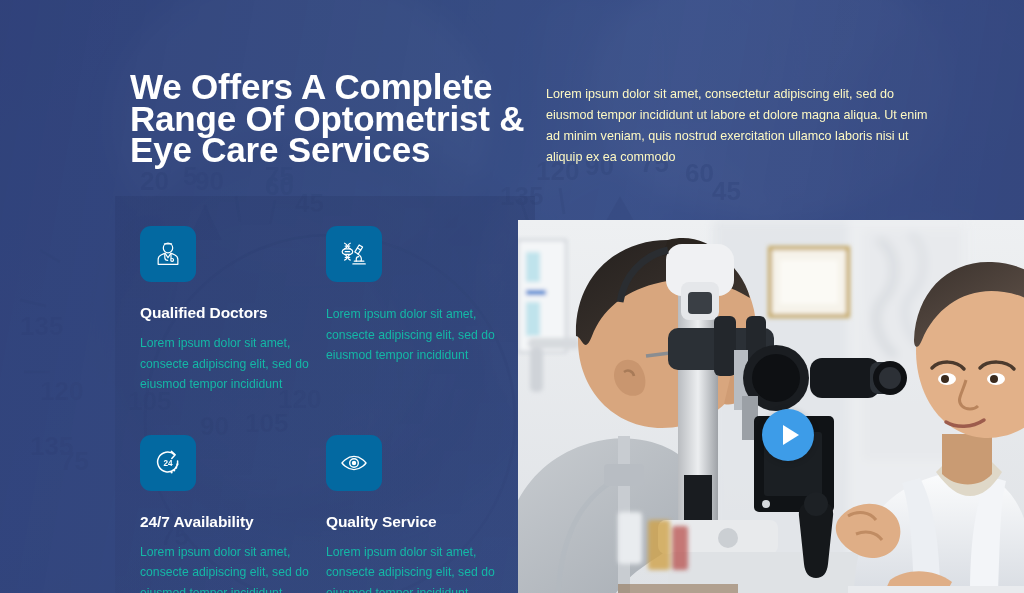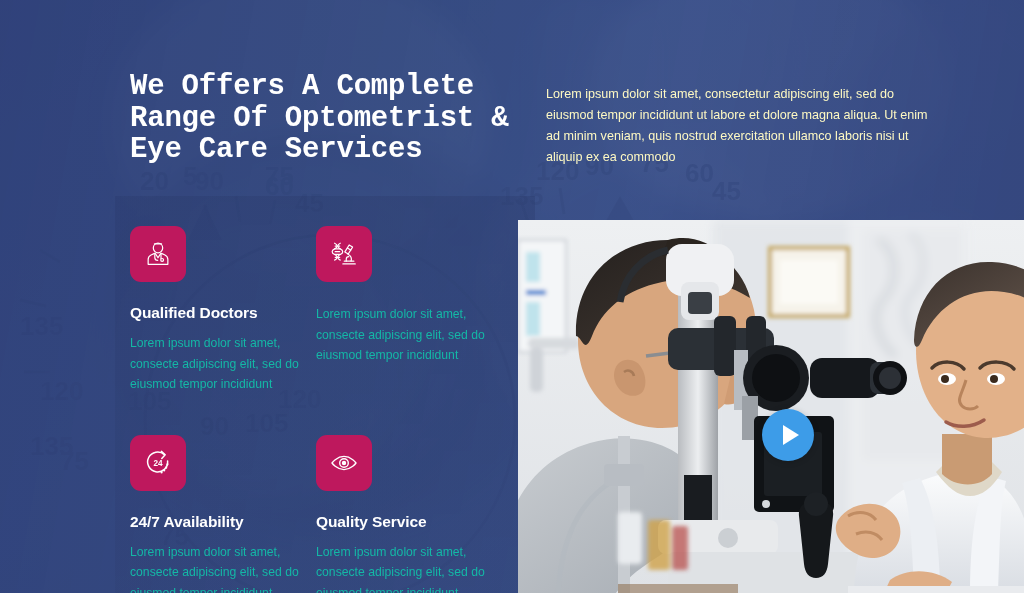--- a/index.html
+++ b/index.html
@@ -37,25 +37,24 @@
     left:115px; top:196px; width:420px; height:397px;
     background:linear-gradient(180deg, rgba(40,55,103,0.30) 0%, rgba(40,55,103,0.16) 100%);
     pointer-events:none;
   }
 
   
   .headline {
     position:absolute;
     left:130px; top:71px; width:400px;
     color:#ffffff;
-    font-size:29px;
+    font-size:35px;
     font-weight:bold;
     line-height:31.5px;
     letter-spacing:-0.2px;
-    font-family:Liberation Mono, monospace;
   }
 
   .intro {
     position:absolute;
     left:546px; top:84px; width:390px;
     color:#fef9c3;
     font-size:12.6px;
     line-height:21px;
     font-weight:400;
   }
@@ -64,26 +63,26 @@
   .features {
     position:absolute;
     left:130px; top:226px;
     width:376px;
     display:grid;
     grid-template-columns:186px 186px;
     grid-template-rows:auto auto;
     row-gap:40px;
     column-gap:0px;
   }
-  .feature { width:175px; }
+  .feature { width:175px;margin-left:10px; }
 
   .feature-icon {
     width:56px; height:56px;
     border-radius:11px;
-    background:#be185d;
+    background:#0369a1;
     display:flex; align-items:center; justify-content:center;
     margin-bottom:22px;
   }
   .feature-icon svg { display:block; }
 
   .feature-title {
     color:#ffffff;
     font-size:15.5px;
     font-weight:bold;
     letter-spacing:-0.1px;

